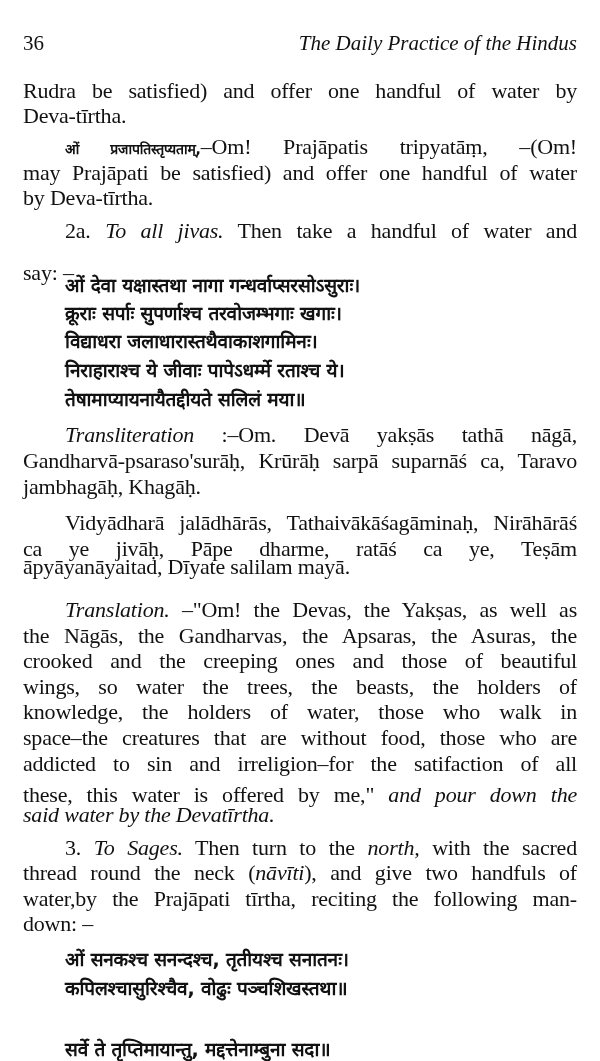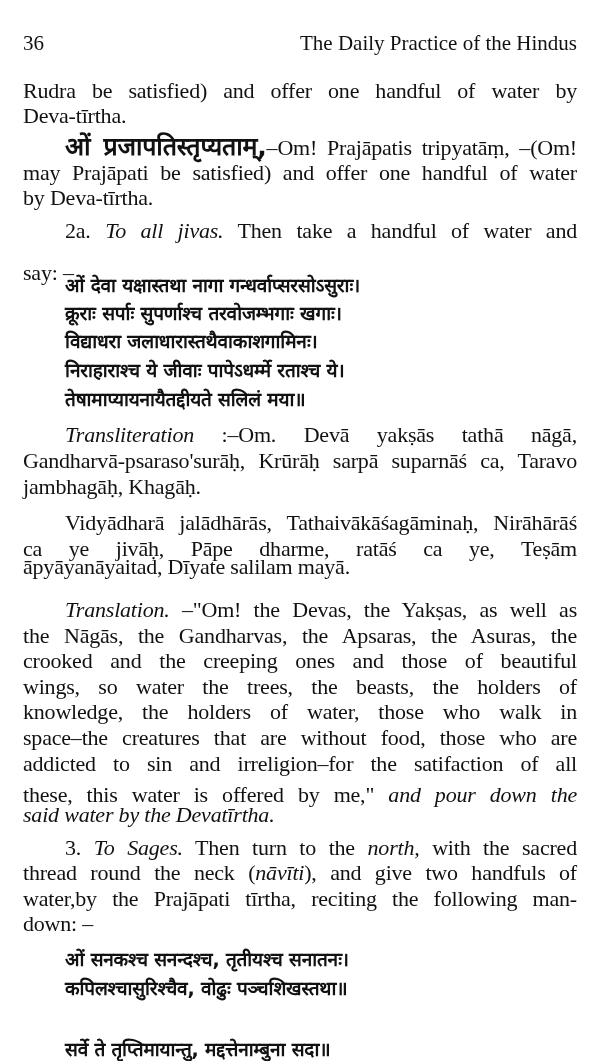--- a/index.html
+++ b/index.html
@@ -8,35 +8,35 @@
     font-family: "Liberation Serif", "DejaVu Serif", serif; color: #111;
   }
   .line {
     position: absolute; left: 23px; width: 554px; font-size: 22px; line-height: 26px;
     white-space: nowrap; text-align: justify; text-align-last: justify; letter-spacing: -0.2px;
   }
   .line.last { text-align-last: left; }
   .indent { left: 65px; width: 512px; }
   .dev { font-family: "DejaVu Sans", sans-serif; font-weight: bold; font-size: 19px; text-align-last: left; }
   .header-num { position: absolute; left: 23px; top: 30px; font-size: 21px; line-height: 26px; text-align: right; }
-  .header-title { position: absolute; right: 23px; top: 30px; font-size: 21px; line-height: 26px; }
+  .header-title { position: absolute; right: 23px; top: 30px; font-size: 21px; line-height: 26px; font-style: italic; }
   i { font-style: italic; }
 </style>
 </head>
 <body>
 
 <div>
   <div class="header-num">36</div>
   <div class="header-title">The Daily Practice of the Hindus</div>
 
   <div class="line" style="top:78px">Rudra be satisfied) and offer one handful of water by</div>
   <div class="line last" style="top:103px">Deva-tīrtha.</div>
 
   <div class="line indent" style="top:134px">
-    <span class="dev-inline" style="font-family:'DejaVu Sans',sans-serif;font-weight:bold;font-size:25px">ओं प्रजापतिस्तृप्यताम्,</span><span>–Om! Prajāpatis tripyatāṃ, –(Om!</span>
+    <span class="dev-inline" style="font-family:'DejaVu Sans',sans-serif;font-weight:bold;font-size:14px">ओं प्रजापतिस्तृप्यताम्,</span><span>–Om! Prajāpatis tripyatāṃ, –(Om!</span>
   </div>
   <div class="line" style="top:160px">may Prajāpati be satisfied) and offer one handful of water</div>
   <div class="line last" style="top:185px">by Deva-tīrtha.</div>
 
   <div class="line indent" style="top:218px">
     <span>2a.</span> <i>To all jivas.</i> <span>Then take a handful of water and</span>
   </div>
   <div class="line last" style="top:260px">say: –</div>
 
   <div class="line indent dev" style="top:272px">ओं देवा यक्षास्तथा नागा गन्धर्वाप्सरसोऽसुराः।</div>

